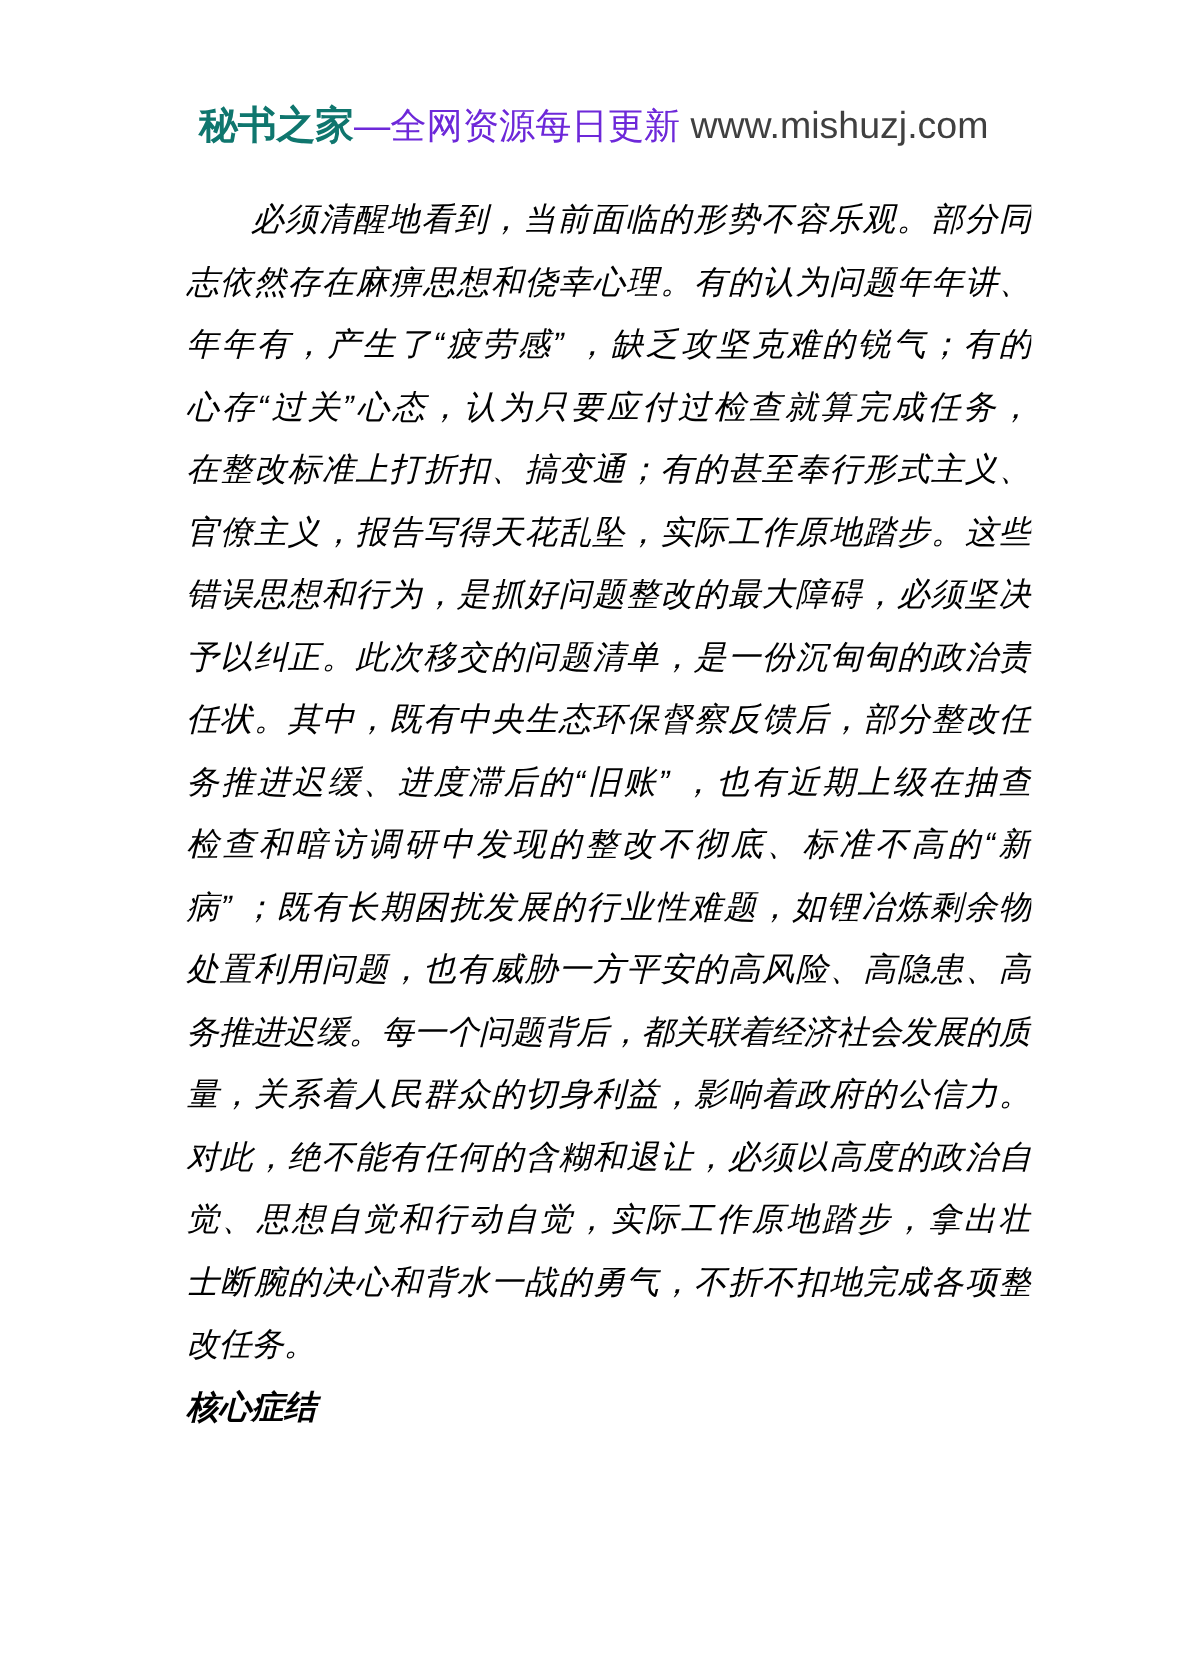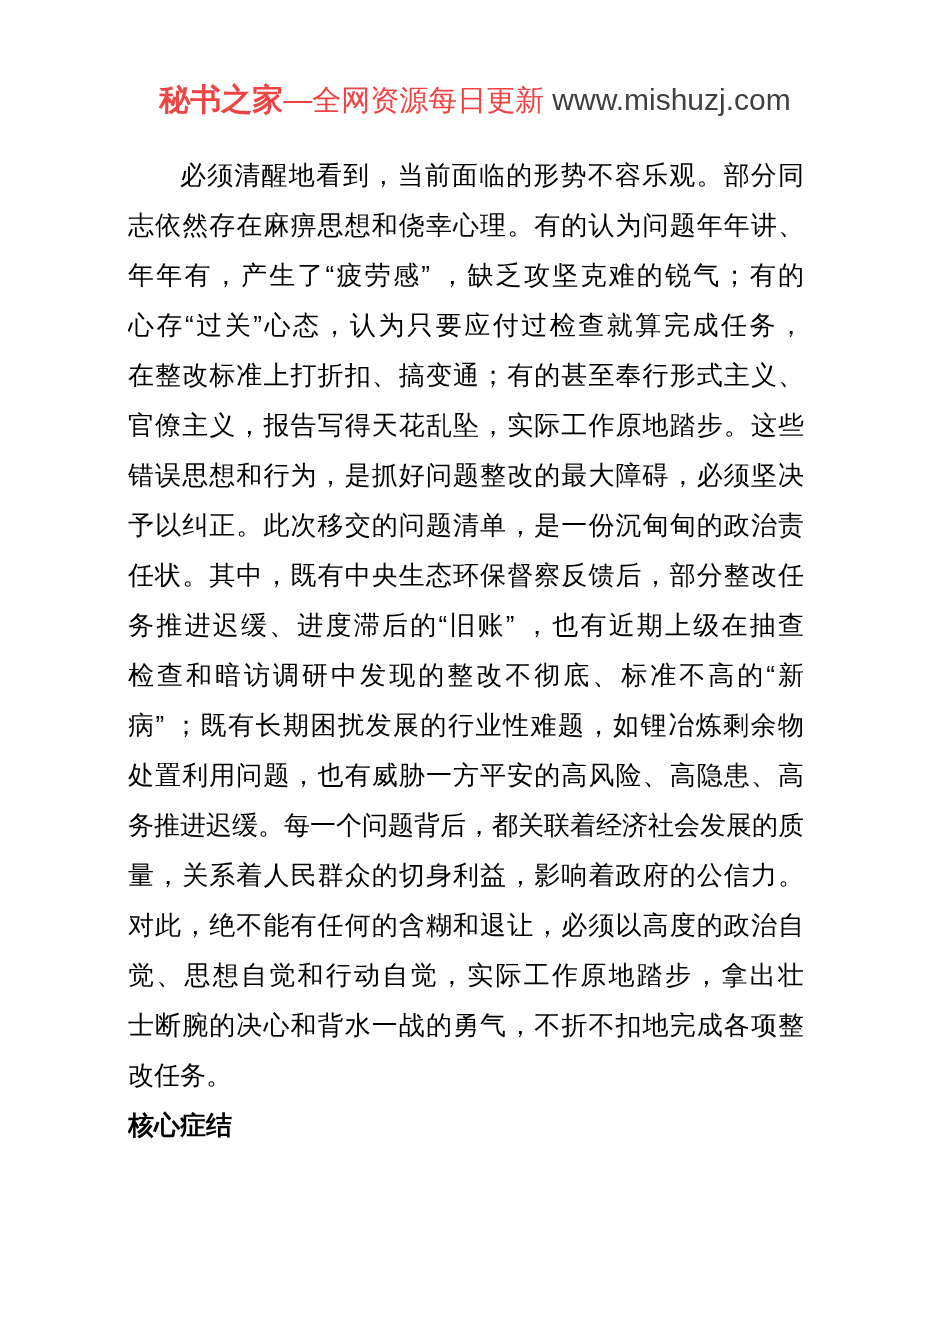--- a/index.html
+++ b/index.html
@@ -17,36 +17,37 @@
     top: 78px;
     left: 0;
     width: 950px;
     text-align: center;
     white-space: nowrap;
     line-height: 44px;
   }
   .site-name {
     font-size: 31px;
     font-weight: bold;
-    color: #ef4444;
+    color: #0f766e;
   }
   .tagline {
     font-size: 29px;
-    color: #ef4444;
+    color: #6d28d9;
   }
   .url {
     font-size: 30px;
     color: #404040;
     text-decoration: none;
   }
   .content {
     position: absolute;
-    left: 128px;
+    left: 149px;
     top: 150px;
     width: 676px;
+    font-style: italic;
   }
   .line {
     height: 50px;
     line-height: 50px;
     font-size: 26px;
     text-align: justify;
     text-align-last: justify;
     white-space: normal;
     overflow: hidden;
   }

